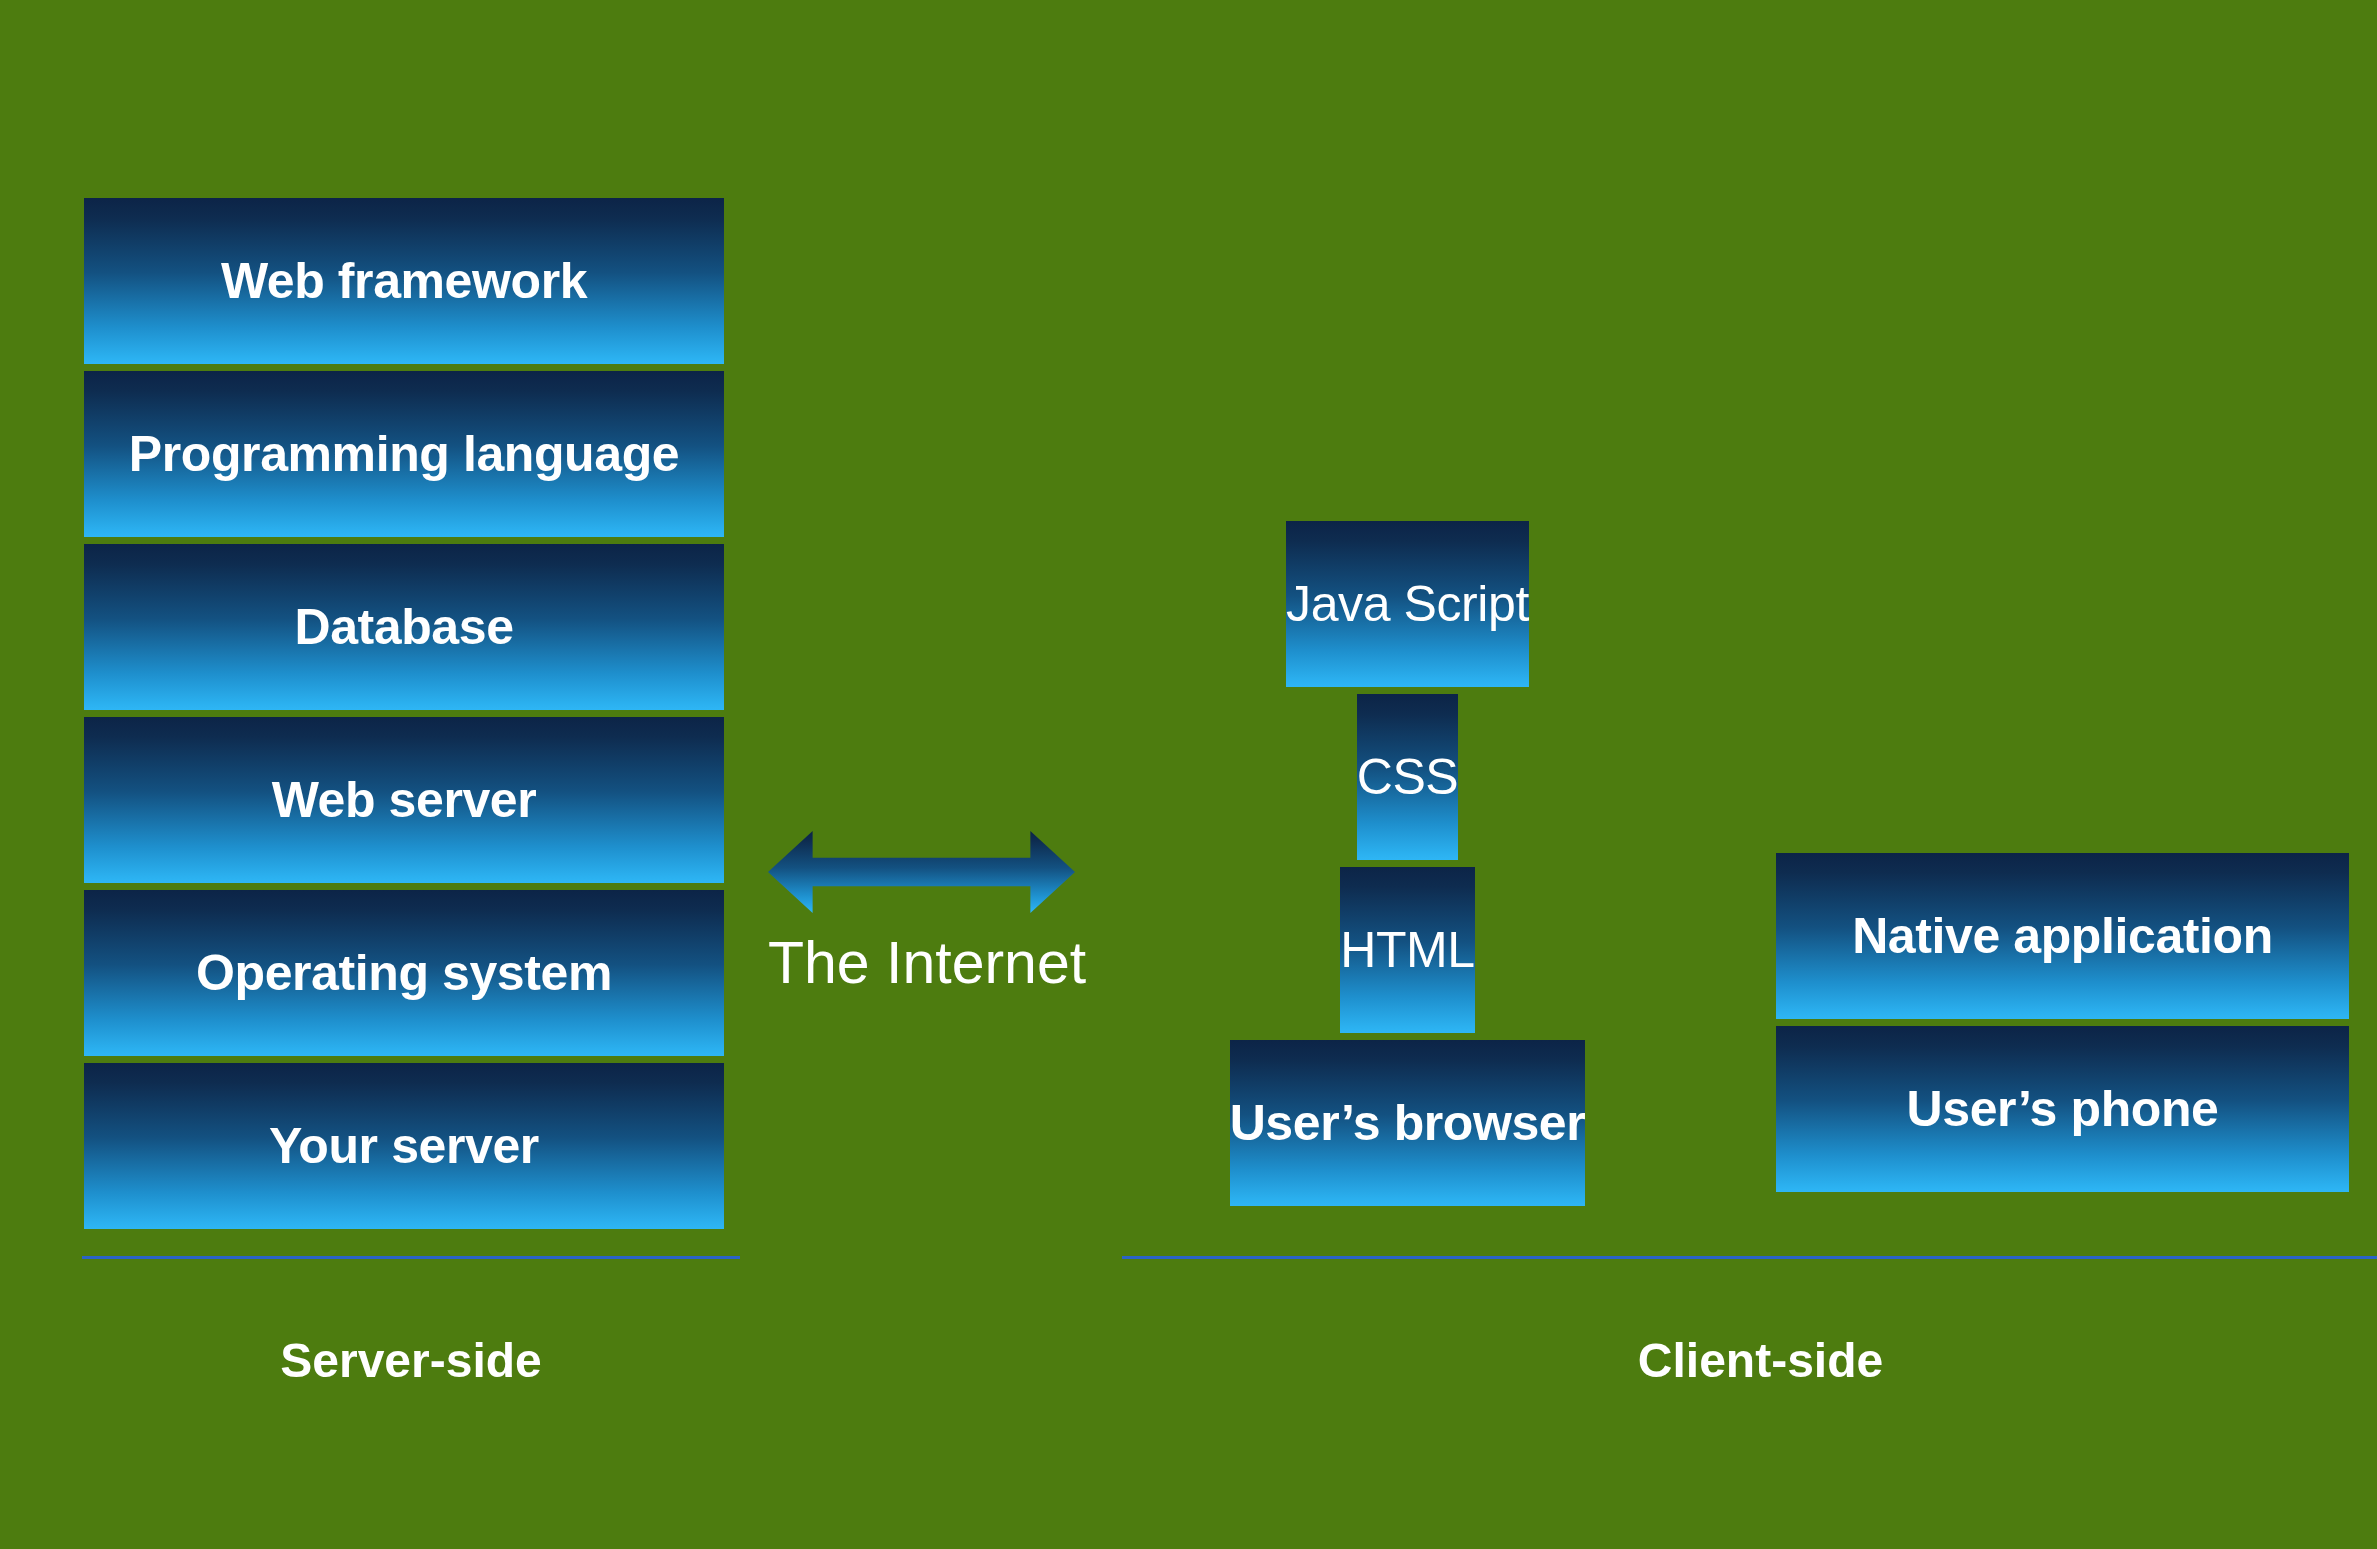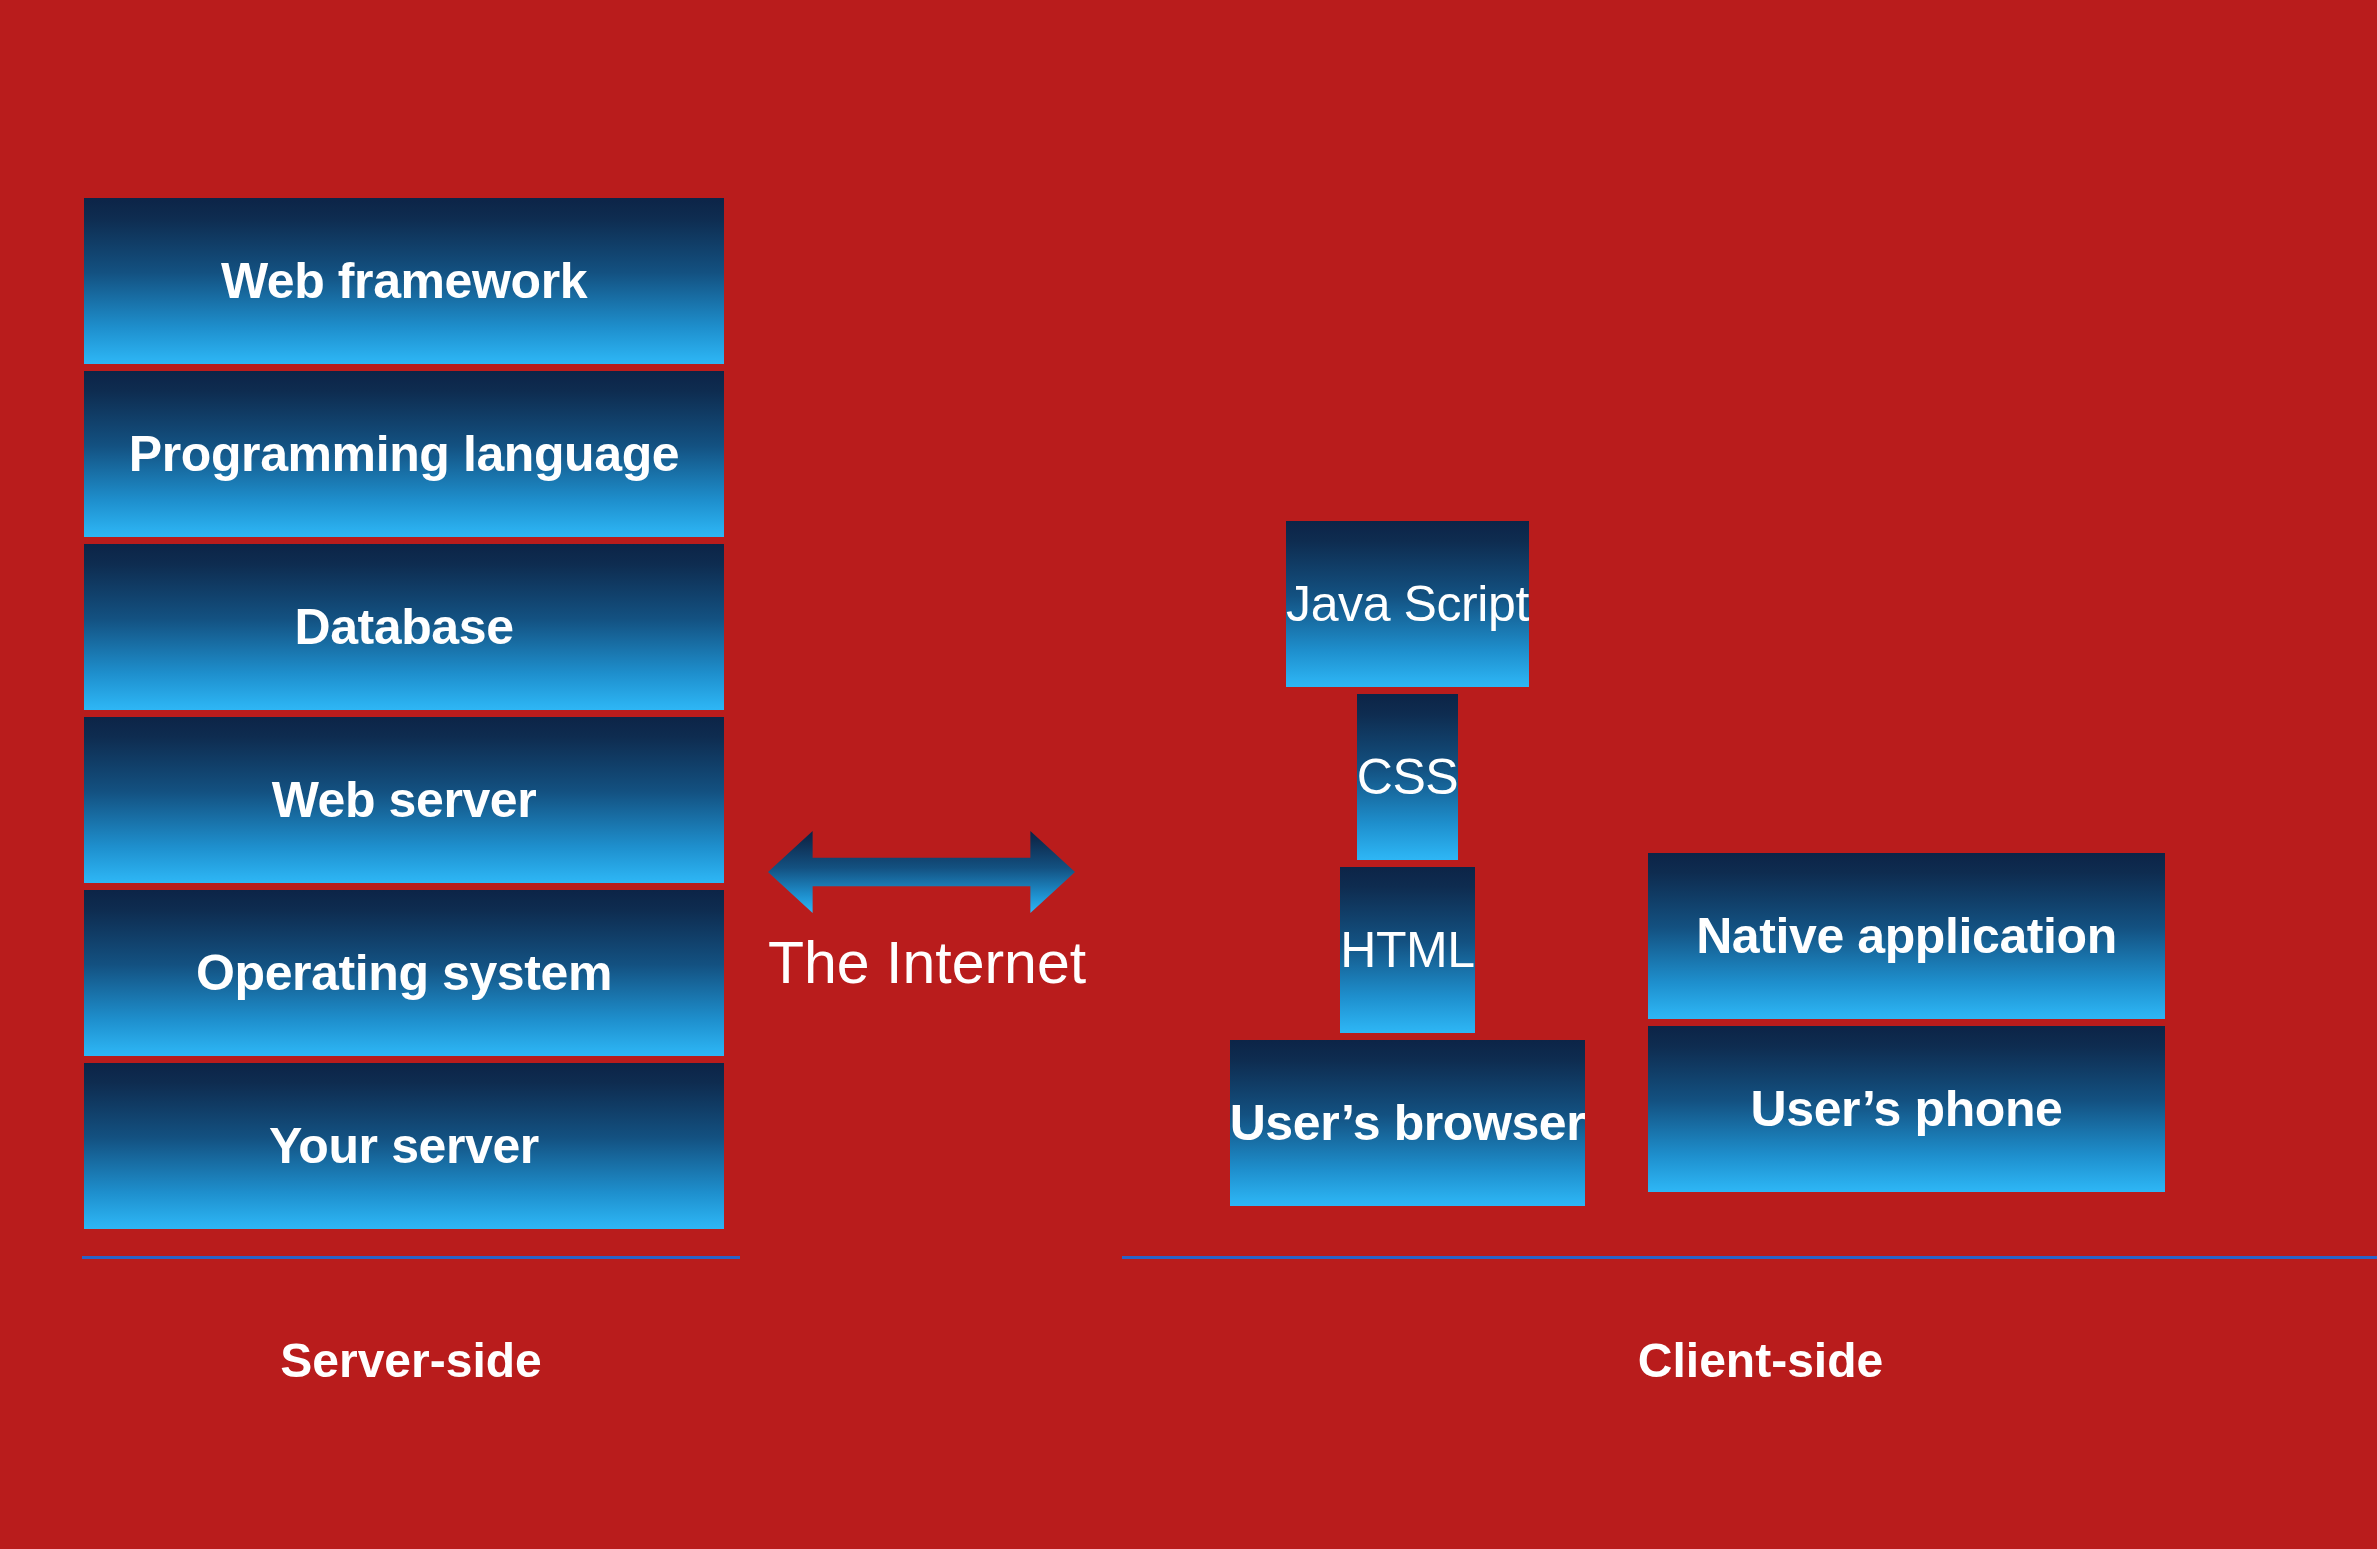--- a/index.html
+++ b/index.html
@@ -4,21 +4,21 @@
 <style>
   html, body {
     margin: 0;
     padding: 0;
     background: #030620;
   }
   #stage {
     position: relative;
     width: 2377px;
     height: 1549px;
-    background: #b91c1c;
+    background: #4d7c0f;
     overflow: hidden;
     font-family: "Liberation Sans", sans-serif;
   }
 
   
   .stack {
     position: absolute;
     display: flex;
     flex-direction: column;
     gap: 7.1px;
@@ -45,21 +45,21 @@
     letter-spacing: -0.4px;
     white-space: nowrap;
     text-align: center;
   }
   .box-label.bold { font-weight: bold; }
   .box-label.regular { font-weight: normal; }
 
   
   #server-stack { left: 84px;  top: 198px;  width: 640px; }
   #client-stack { left: 1122px; top: 521px;  width: 571px; align-items: center; }
-  #native-stack { left: 1648px; top: 853px;  width: 517px; }
+  #native-stack { left: 1776px; top: 853px;  width: 573px; }
 
   
   #internet-group {
     position: absolute;
     left: 768px;
     top: 831px;
     width: 307px;
   }
   #internet-arrow {
     display: block;

